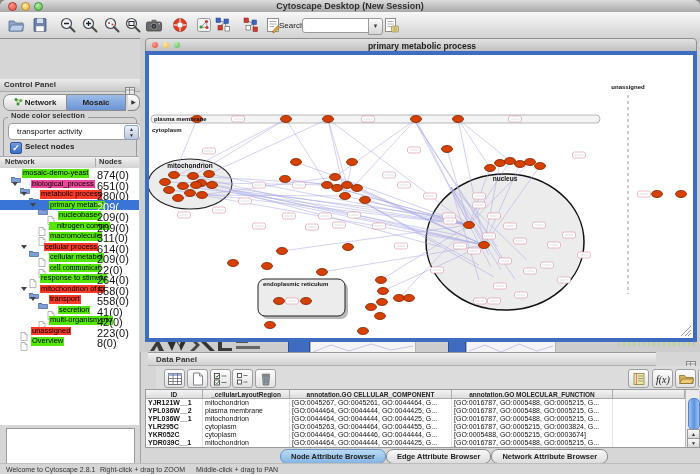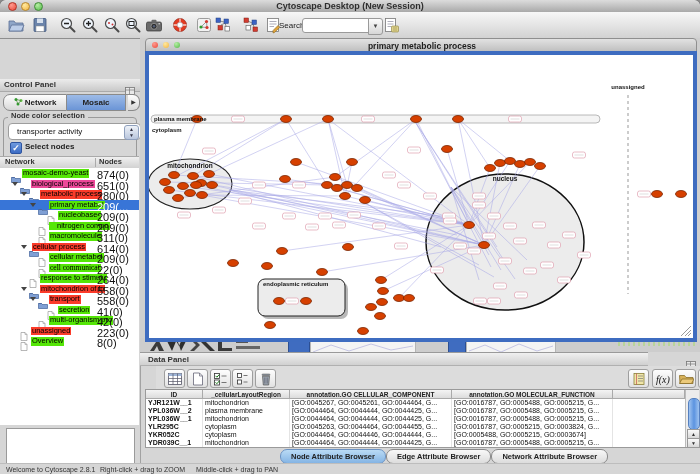--- a/index.html
+++ b/index.html
@@ -68,21 +68,21 @@
   #net-title .light{top:3px;width:6px;height:6px;}
   #net-title-text{left:0;top:2px;width:552px;text-align:center;font-size:8.5px;font-weight:bold;color:#1d1d1d;}
   #net-frame{left:0;top:13px;width:544px;height:283px;border:4px solid #3e6cc0;background:#fff;}
   
   #strip{left:140px;top:338px;width:560px;height:14px;background:#cdcdcd;overflow:hidden;}
   .strip-light{position:absolute;top:1px;height:12px;background:#f4f4f4;border:1px solid #b5b5b5;}
   .strip-blue{position:absolute;top:1px;height:12px;background:#3f6cc0;border:1px solid #2c4f93;}
   #strip-dots{position:absolute;left:478px;top:2px;width:78px;height:6px;
     background:repeating-linear-gradient(90deg,#b9d59a 0 2px,#cdcdcd 2px 5px);}
   
-  #dp-header{left:140px;top:352px;width:508px;height:14px;background:linear-gradient(#f0f0f0,#d0d0d0);
+  #dp-header{left:148px;top:352px;width:508px;height:14px;background:linear-gradient(#f0f0f0,#d0d0d0);
     border-top:1px solid #9a9a9a;border-bottom:1px solid #b0b0b0;font-size:8px;font-weight:bold;color:#333;
     padding-left:8px;line-height:14px;box-sizing:border-box;}
   #dp-toolbar{left:156px;top:366px;width:560px;height:24px;background:#dcdcdc;}
   .dpicon{top:3px;width:19px;height:17px;background:linear-gradient(#fdfdfd,#e2e2e2);
     border:1px solid #9e9e9e;border-radius:3px;display:flex;align-items:center;justify-content:center;}
   #dp-table{left:145px;top:389px;width:554px;height:59px;background:#fff;border:1px solid #9a9a9a;box-sizing:border-box;}
   .hcell{position:absolute;top:0;height:9px;background:linear-gradient(#f4f4f4,#dcdcdc);
     border-right:1px solid #aaa;border-bottom:1px solid #aaa;font-size:6.5px;font-weight:bold;color:#222;
     text-align:center;line-height:9px;overflow:hidden;white-space:nowrap;box-sizing:border-box;}
   .dcell{position:absolute;height:8px;font-size:7px;line-height:8px;color:#111;overflow:hidden;
@@ -319,21 +319,21 @@
             </svg></span>
           <span class="tlabel" style="left: 49px; background: rgb(85, 230, 7);">macromolecule</span>
           <span class="tcount">311(0)</span>
         </div>
         <div class="trow">
           <span class="texp" style="left: 21px;"></span>
           <span class="tico" style="left: 29px;"><svg width="10" height="8">
               <path d="M0.5 2.5h3l1 1h5v4h-9z" fill="#7f9fd4" stroke="#44639c" stroke-width="0.7"></path>
               <path d="M0.5 2.5h3l1 1" fill="none" stroke="#44639c" stroke-width="0.7"></path>
             </svg></span>
-          <span class="tlabel" style="left: 32px; background: rgb(251, 59, 42);">cellular process</span>
+          <span class="tlabel" style="left: 44px; background: rgb(251, 59, 42);">cellular process</span>
           <span class="tcount">614(0)</span>
         </div>
         <div class="trow">
           <span class="tico" style="left: 38px;"><svg width="8" height="9">
               <path d="M1 0.5h4l2 2v6H1z" fill="#fff" stroke="#999" stroke-width="0.7"></path>
               <path d="M5 0.5v2h2" fill="none" stroke="#999" stroke-width="0.6"></path>
             </svg></span>
           <span class="tlabel" style="left: 49px; background: rgb(85, 230, 7);">cellular metabol</span>
           <span class="tcount">209(0)</span>
         </div>

